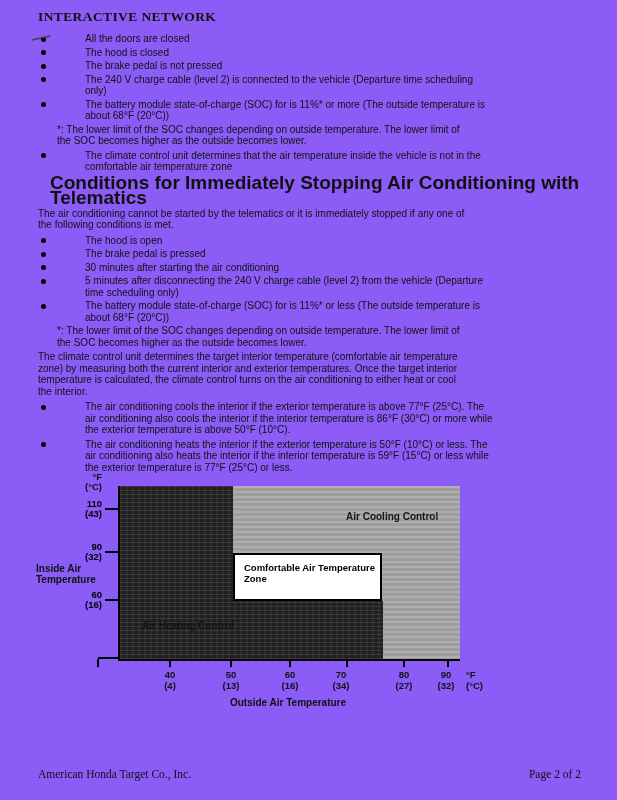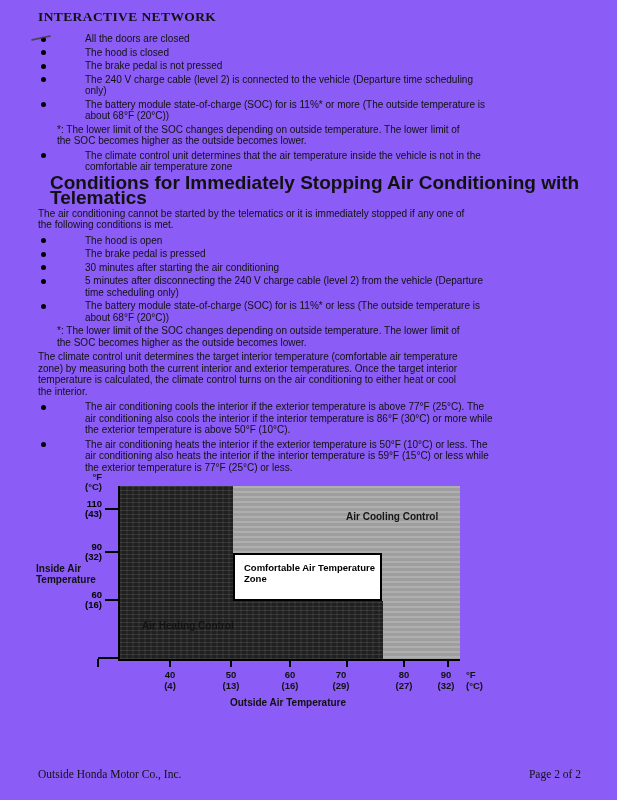--- a/index.html
+++ b/index.html
@@ -206,21 +206,21 @@
 
     <div class="xtick-mark" style="left:289px;"></div>
     <div class="xtick-lbl" style="left:270px;">
       <span>60</span>
       <span>(16)</span>
     </div>
 
     <div class="xtick-mark" style="left:346px;"></div>
     <div class="xtick-lbl" style="left:321px;">
       <span>70</span>
-      <span>(29)</span>
+      <span>(34)</span>
     </div>
 
     <div class="xtick-mark" style="left:403px;"></div>
     <div class="xtick-lbl" style="left:384px;">
       <span>80</span>
       <span>(27)</span>
     </div>
 
     <div class="xtick-mark" style="left:447px;"></div>
     <div class="xtick-lbl" style="left:426px;">
@@ -230,16 +230,16 @@
 
     <div class="xunit">
       <span>°F</span>
       <span>(°C)</span>
     </div>
 
     <div class="xlab">Outside Air Temperature</div>
   </div>
 
   <div class="footer">
-    <span>Outside Honda Motor Co., Inc.</span>
+    <span>American Honda Target Co., Inc.</span>
     <span>Page 2 of 2</span>
   </div>
 </div>
 
 </body></html>

